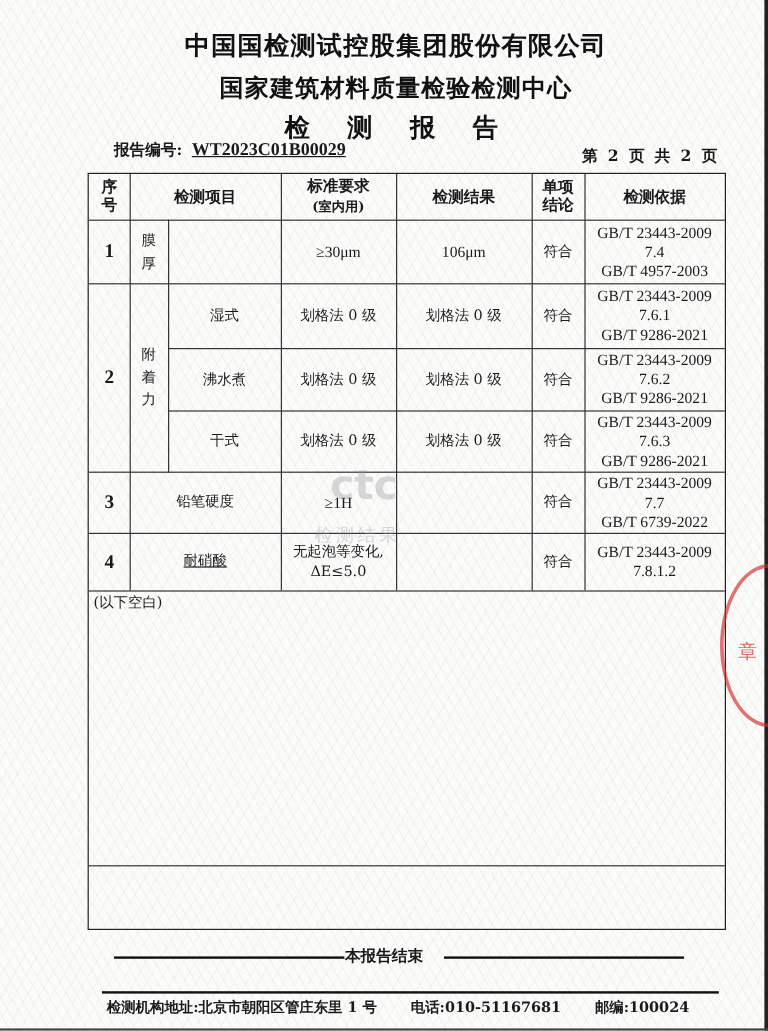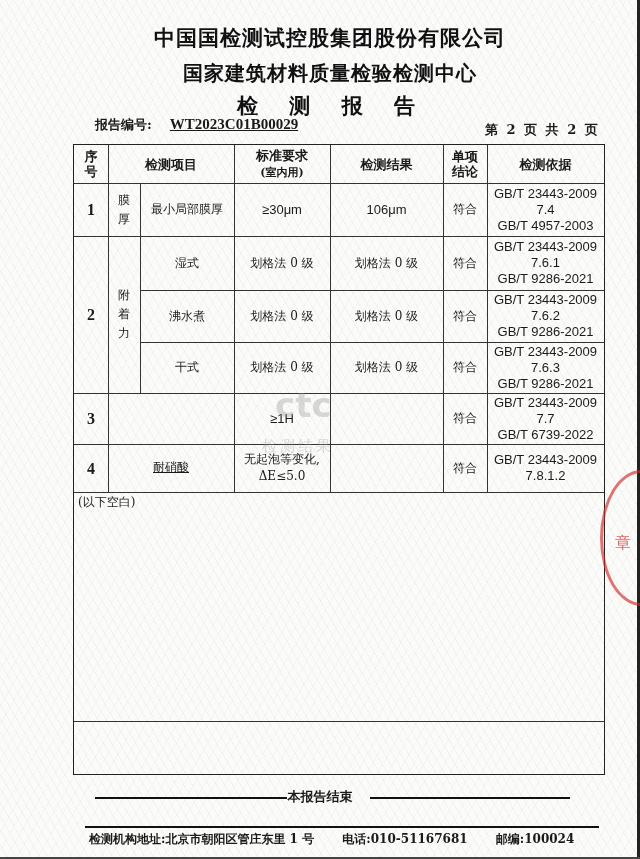--- a/index.html
+++ b/index.html
@@ -16,31 +16,31 @@
       repeating-linear-gradient(-60deg, rgba(0,0,0,0.025) 0 1px, transparent 1px 9px);
     pointer-events:none;
   }
   .right-edge { position:absolute; top:0; right:0; width:3px; height:859px; background:#222; }
   .bottom-edge { position:absolute; bottom:0; left:0; width:640px; height:2px; background:#444; }
   .title { position:absolute; left:0; width:640px; text-align:center; font-weight:bold; color:#111; }
   .t1 { top:24px; font-size:21px; letter-spacing:1px; left:10px; }
   .t2 { top:60px; font-size:20px; letter-spacing:1px; left:10px; }
   .t3 { top:92px; font-size:21px; letter-spacing:12px; left:12px; }
   .report-no { position:absolute; left:95px; top:116px; font-size:13px; font-weight:bold; }
-  .report-no .val { text-decoration:underline; font-family:"Liberation Serif",serif; font-size:15px; margin-left:18px; }
+  .report-no .val { text-decoration:underline; font-family:"Liberation Serif",serif; font-size:15px; margin-left:8px; }
   .page-no { position:absolute; left:485px; top:121px; font-size:13px; font-weight:bold; letter-spacing:2px; }
 
   .tbl { position:absolute; left:73px; top:144px; width:532px; height:631px; border:1.5px solid #222; box-sizing:border-box;padding-left:10px; }
   .cell { position:absolute; box-sizing:border-box; display:flex; align-items:center; justify-content:center; text-align:center; font-size:12px; line-height:17px; }
   .vl, .hl { position:absolute; background:#333; }
   .vl { width:1px; }
   .hl { height:1px; }
   .hdr { font-weight:bold; font-size:13px; }
   .num { font-weight:bold; font-size:16px; font-family:"Liberation Serif",serif; }
-  .std { font-family:Liberation Sans, sans-serif; font-size:13px; line-height:16px; }
+  .std { font-family:Liberation Serif, serif; font-size:13px; line-height:16px; }
   .vert { flex-direction:column; }
   .blank-note { position:absolute; left:4px; top:349px; font-size:12px; }
   .remark { position:absolute; left:-2px; top:584px; font-size:12px; }
   .remark b { font-size:13px; }
 
   .end-line { position:absolute; top:797px; height:1.5px; background:#111; }
   .end-text { position:absolute; top:788px; left:0; width:640px; text-align:center; font-size:13px; font-weight:bold; }
   .foot-rule { position:absolute; left:85px; top:826px; width:514px; height:2px; background:#111; }
   .footer { position:absolute; left:89px; top:831px; font-size:12px; font-weight:bold; white-space:nowrap; }
   .footer span { margin-right:24px; }
@@ -94,21 +94,20 @@
   <div class="cell hdr" style="left:256px;top:0;width:113px;height:38px;">检测结果</div>
   <div class="cell hdr" style="left:369px;top:0;width:44px;height:38px;">
     <span style="width:28px;line-height:15px;">单项结论</span>
   </div>
   <div class="cell hdr" style="left:413px;top:0;width:117px;height:38px;">检测依据</div>
 
   <div class="cell num" style="left:0;top:38px;width:34px;height:53px;">1</div>
   <div class="cell" style="left:34px;top:38px;width:32px;height:53px;">
     <span style="width:13px;line-height:19px;">膜厚</span>
   </div>
-  <div class="cell" style="left:66px;top:38px;width:94px;height:53px;">最小局部膜厚</div>
   <div class="cell std" style="left:160px;top:38px;width:96px;height:53px;">≥30μm</div>
   <div class="cell std" style="left:256px;top:38px;width:113px;height:53px;">106μm</div>
   <div class="cell" style="left:369px;top:38px;width:44px;height:53px;">符合</div>
   <div class="cell std vert" style="left:413px;top:38px;width:117px;height:53px;">
     <span>GB/T 23443-2009</span>
     <span>7.4</span>
     <span>GB/T 4957-2003</span>
   </div>
 
   <div class="cell num" style="left:0;top:91px;width:34px;height:157px;">2</div>
@@ -140,20 +139,21 @@
   <div class="cell" style="left:160px;top:197px;width:96px;height:51px;">划格法 0 级</div>
   <div class="cell" style="left:256px;top:197px;width:113px;height:51px;">划格法 0 级</div>
   <div class="cell" style="left:369px;top:197px;width:44px;height:51px;">符合</div>
   <div class="cell std vert" style="left:413px;top:197px;width:117px;height:51px;">
     <span>GB/T 23443-2009</span>
     <span>7.6.3</span>
     <span>GB/T 9286-2021</span>
   </div>
 
   <div class="cell num" style="left:0;top:248px;width:34px;height:51px;">3</div>
+  <div class="cell" style="left:34px;top:248px;width:126px;height:51px;">铅笔硬度</div>
   <div class="cell std" style="left:160px;top:248px;width:96px;height:51px;">≥1H</div>
   <div class="cell" style="left:369px;top:248px;width:44px;height:51px;">符合</div>
   <div class="cell std vert" style="left:413px;top:248px;width:117px;height:51px;">
     <span>GB/T 23443-2009</span>
     <span>7.7</span>
     <span>GB/T 6739-2022</span>
   </div>
 
   <div class="cell num" style="left:0;top:299px;width:34px;height:48px;">4</div>
   <div class="cell" style="left:34px;top:298px;width:126px;height:48px;text-decoration:underline;">耐硝酸</div>

